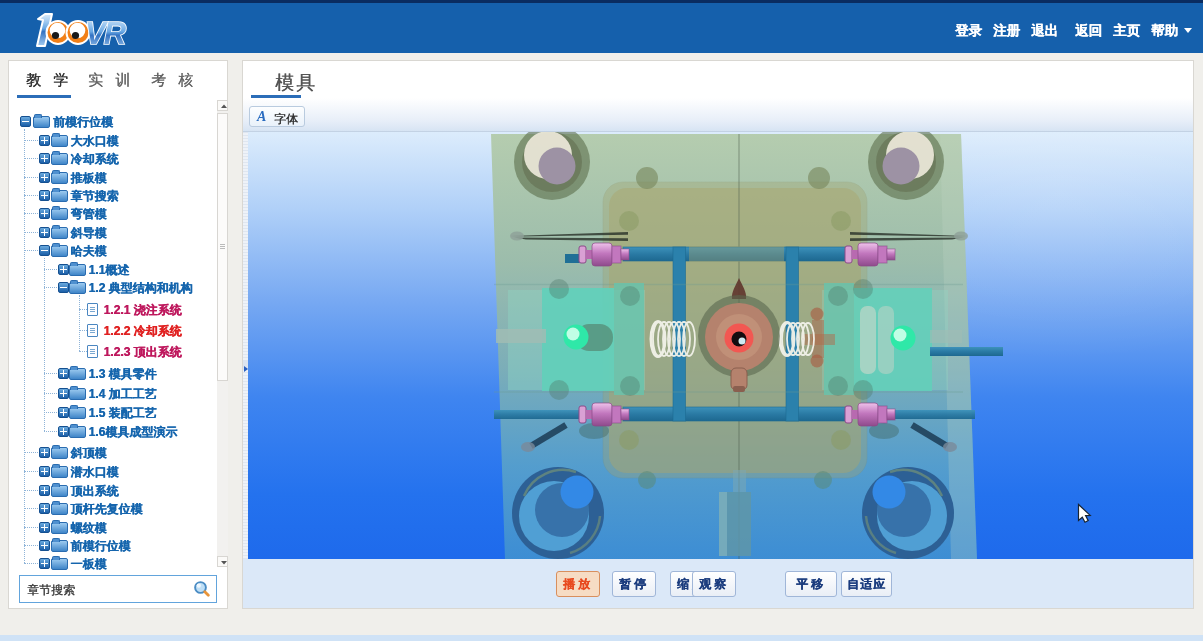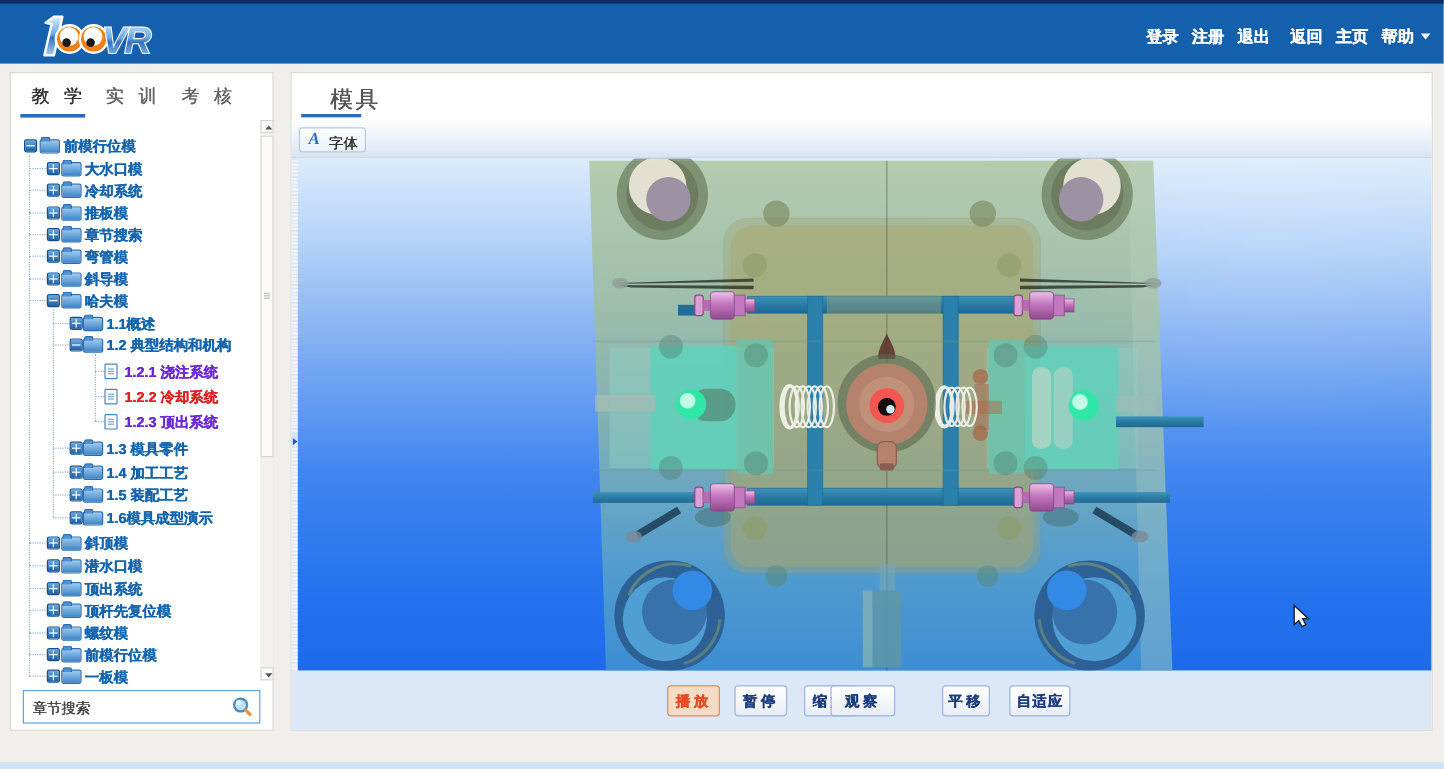--- a/index.html
+++ b/index.html
@@ -12,21 +12,21 @@
 #hdr .links .gap{margin-left:17px;}
 
 #side{left:8px;top:60px;width:220px;height:549px;background:#fff;border:1px solid #d9d7d2;box-sizing:border-box;}
 .stab{top:71px;font-size:15px;color:#666;letter-spacing:4px;}
 .stab.act{color:#333;}
 #sunder{left:17px;top:95px;width:54px;height:3px;background:#2b6db8;}
 
 #tree{left:9px;top:100px;width:208px;height:470px;overflow:hidden;}
 .r{position:absolute;height:16px;line-height:16px;font-size:12px;font-weight:bold;color:#1565ad;white-space:nowrap;}
 .r .lbl{position:absolute;top:1px;}
-.leaf .lbl{color:#6d28d9;font-weight:bold;}
+.leaf .lbl{color:#be185d;font-weight:bold;}
 .sel .lbl{color:#e02121;}
 .pm{position:absolute;width:9px;height:9px;top:3px;background:linear-gradient(#6aaade,#1b5fa8);border:1px solid #155090;border-radius:2px;}
 .pm i{position:absolute;background:#fff;}
 .pm .h{left:1px;right:1px;top:4px;height:1px;}
 .pm .v{top:1px;bottom:1px;left:4px;width:1px;}
 .fol{position:absolute;width:15px;height:10px;top:3px;background:linear-gradient(#9dcbf0,#3f85c8);border:1px solid #2a6cb0;border-radius:2px;}
 .fol:before{content:"";position:absolute;left:0px;top:-3px;width:6px;height:3px;background:#4f90cf;border:1px solid #2a6cb0;border-bottom:none;border-radius:2px 2px 0 0;}
 .doc{position:absolute;width:9px;height:11px;top:2px;background:#fdfdff;border:1px solid #4a86c0;border-radius:1px;}
 .doc i{position:absolute;left:2px;width:5px;height:1px;background:#7aa8d0;}
 .vline{position:absolute;border-left:1px dotted #8fb4d8;width:0;}
@@ -526,17 +526,17 @@
 <rect x="719" y="492" width="8" height="64" fill="#8fc0c8" opacity=".5"></rect>
 <rect x="733" y="470" width="13" height="22" fill="#7aa8b4" opacity=".55"></rect>
 
 <path d="M1078.5 504.5 L1078.5 520.5 L1082.3 517.2 L1085 522.2 L1088.2 520.6 L1085.6 515.6 L1090.2 515.4 Z" fill="#fff" stroke="#1a2430" stroke-width="1.2"></path>
 </svg>
 
 <div id="ctrl" class="abs"></div>
 <div class="abs cbtn play" style="left:556px;width:44px;">播放</div>
 <div class="abs cbtn" style="left:612px;width:44px;">暂停</div>
 <div class="abs cbtn" style="left:670px;width:44px;">缩放</div>
-<div class="abs cbtn" style="left:692px;width:54px;">观察</div>
-<div class="abs cbtn" style="left:785px;width:40px;">平移</div>
+<div class="abs cbtn" style="left:692px;width:44px;">观察</div>
+<div class="abs cbtn" style="left:785px;width:52px;">平移</div>
 <div class="abs cbtn" style="left:841px;width:51px;letter-spacing:1px;">自适应</div>
 
 <div id="bstrip" class="abs"></div>
 </div>
 </body></html>

